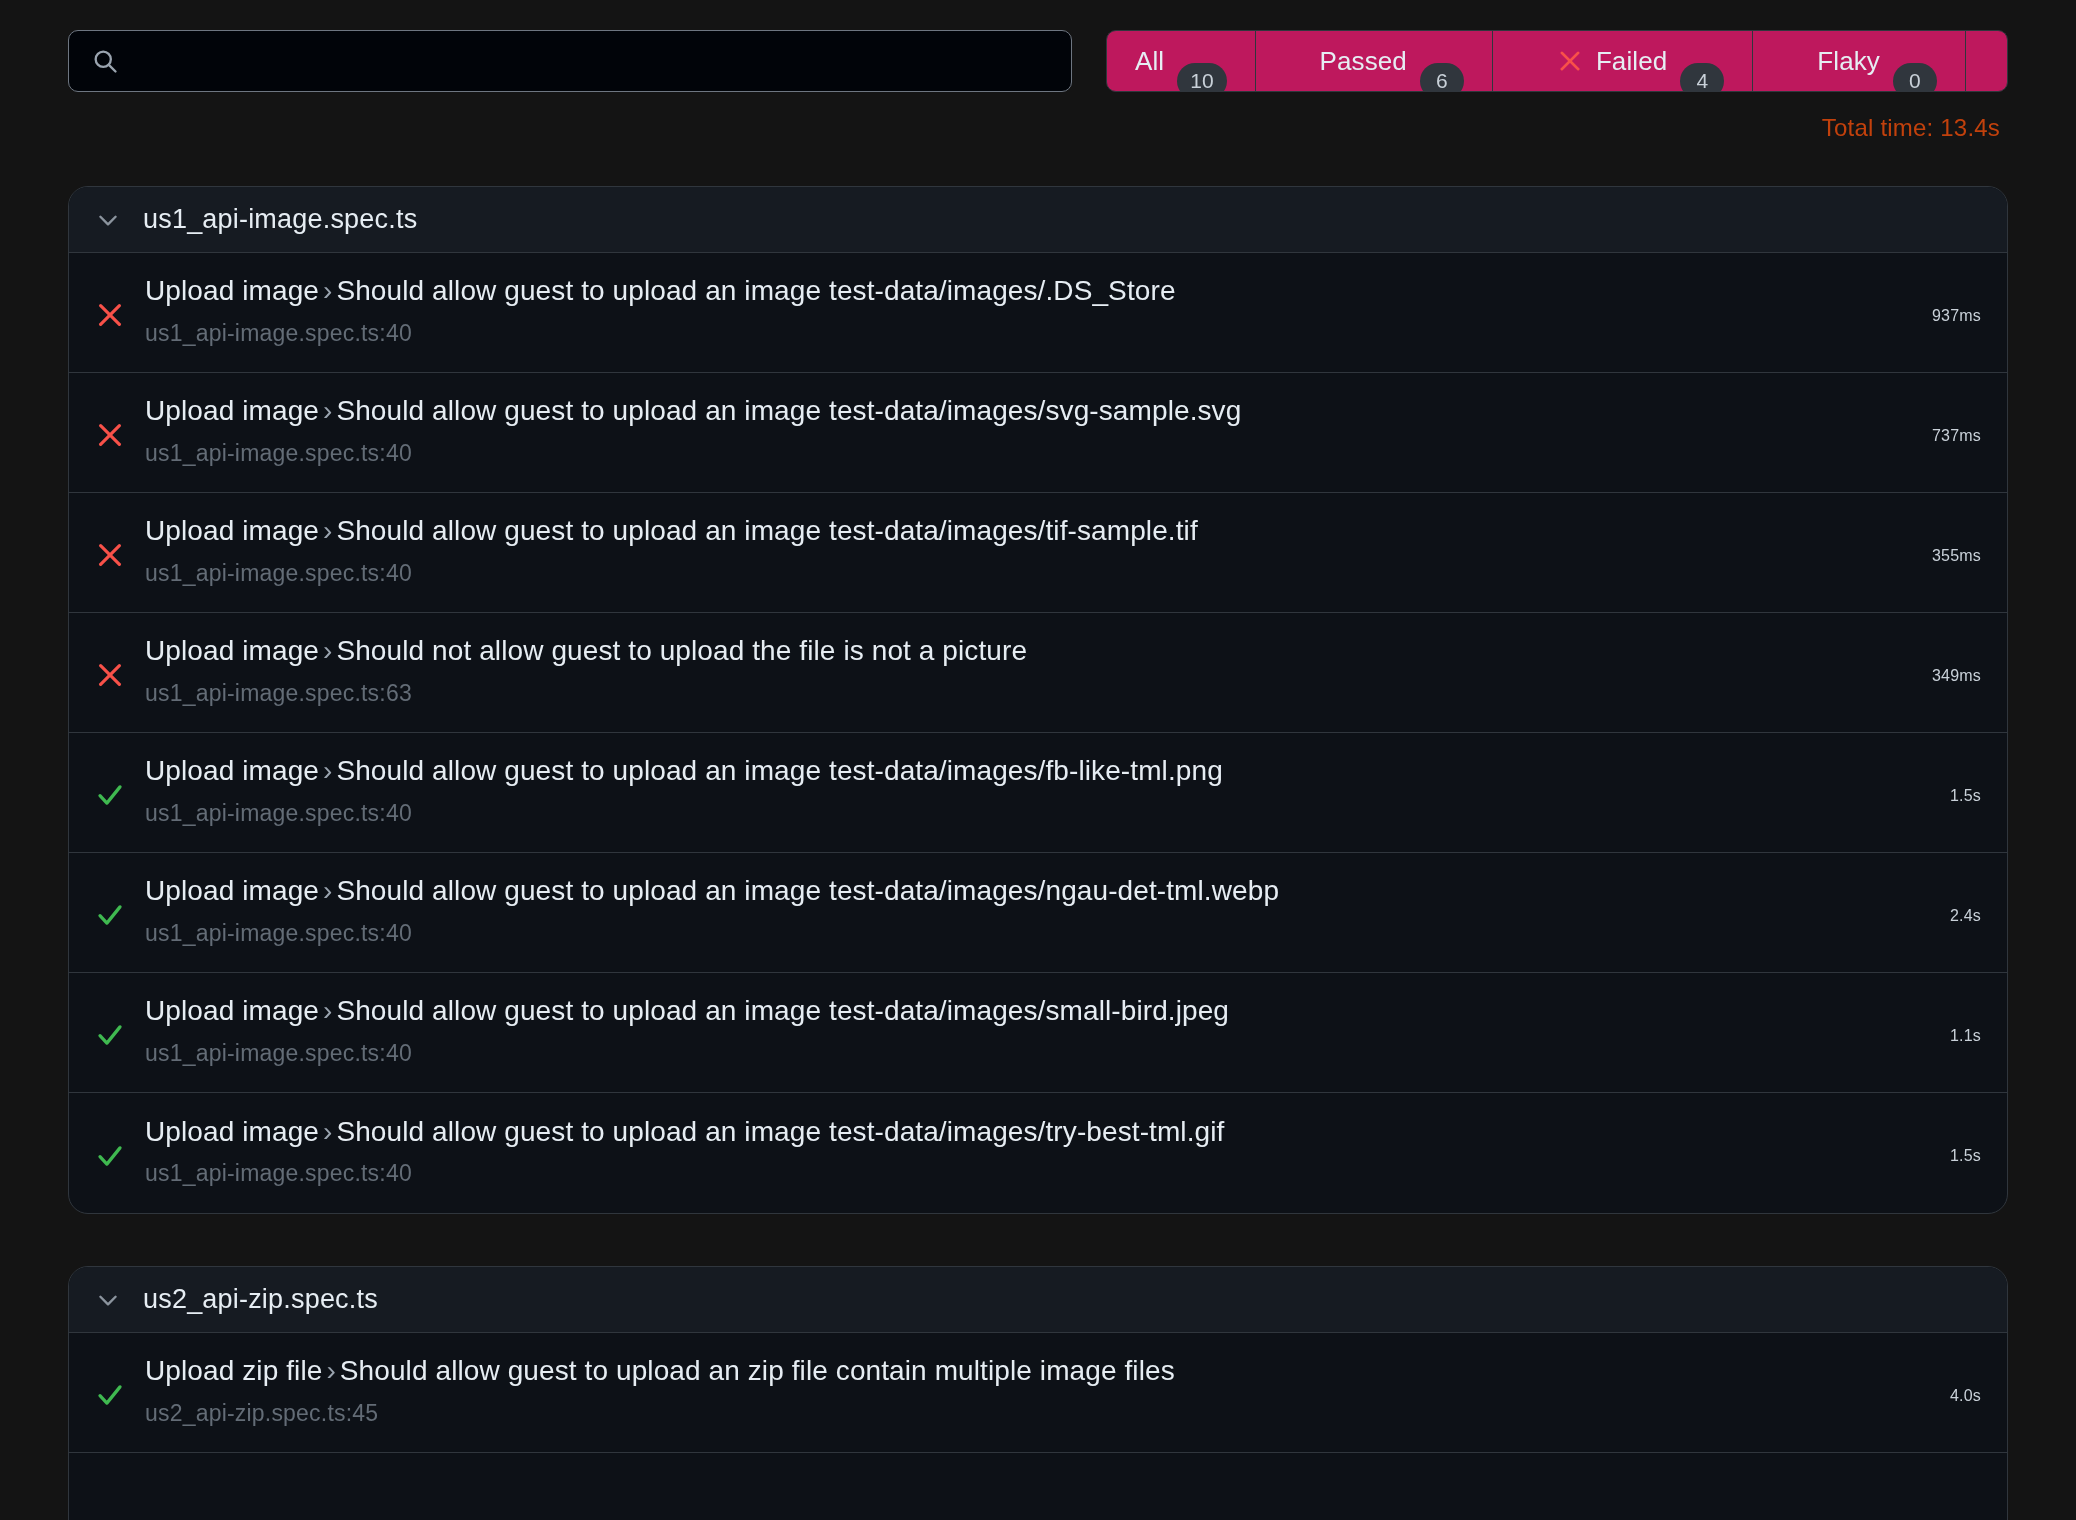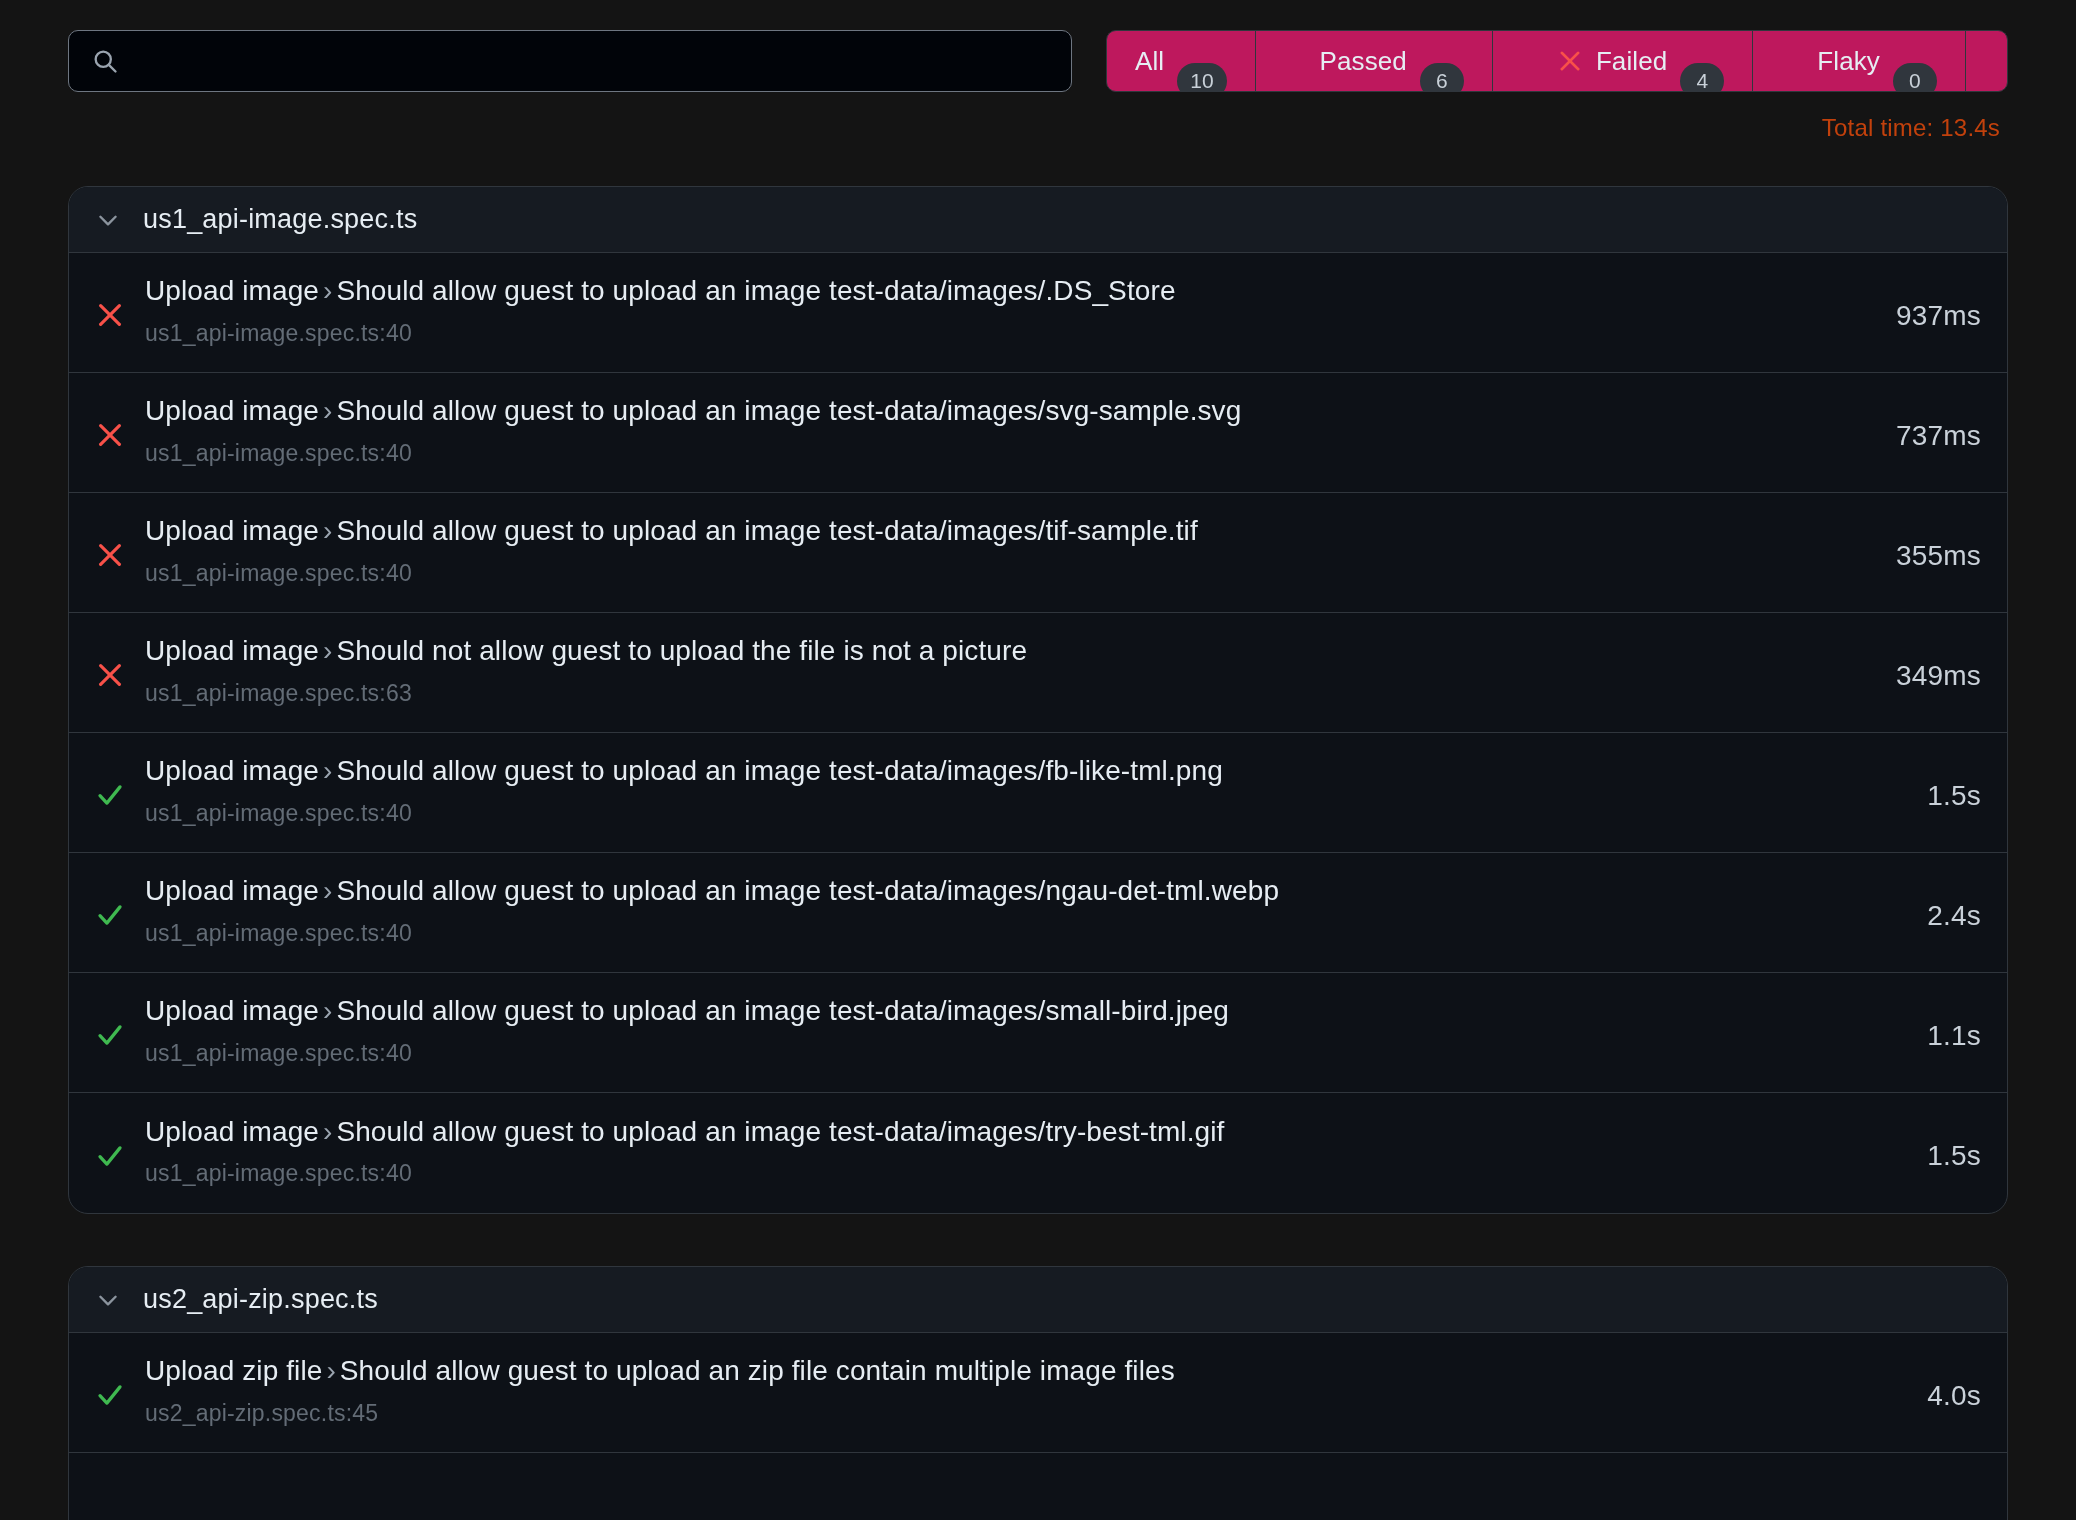--- a/index.html
+++ b/index.html
@@ -155,21 +155,21 @@
 
   .test-location {
     margin-top: 11px;
     font-size: 23px;
     color: #636c76;
     letter-spacing: .2px;
   }
 
   .test-duration {
     flex: none;
-    font-size: 28px;
+    font-size: 16px;
     color: #c9d1d9;
     margin-top: 10px;
     padding-left: 24px;
     text-align: right;
     min-width: 120px;
     letter-spacing: .2px;
   }
 </style>
 </head>
 <body>

